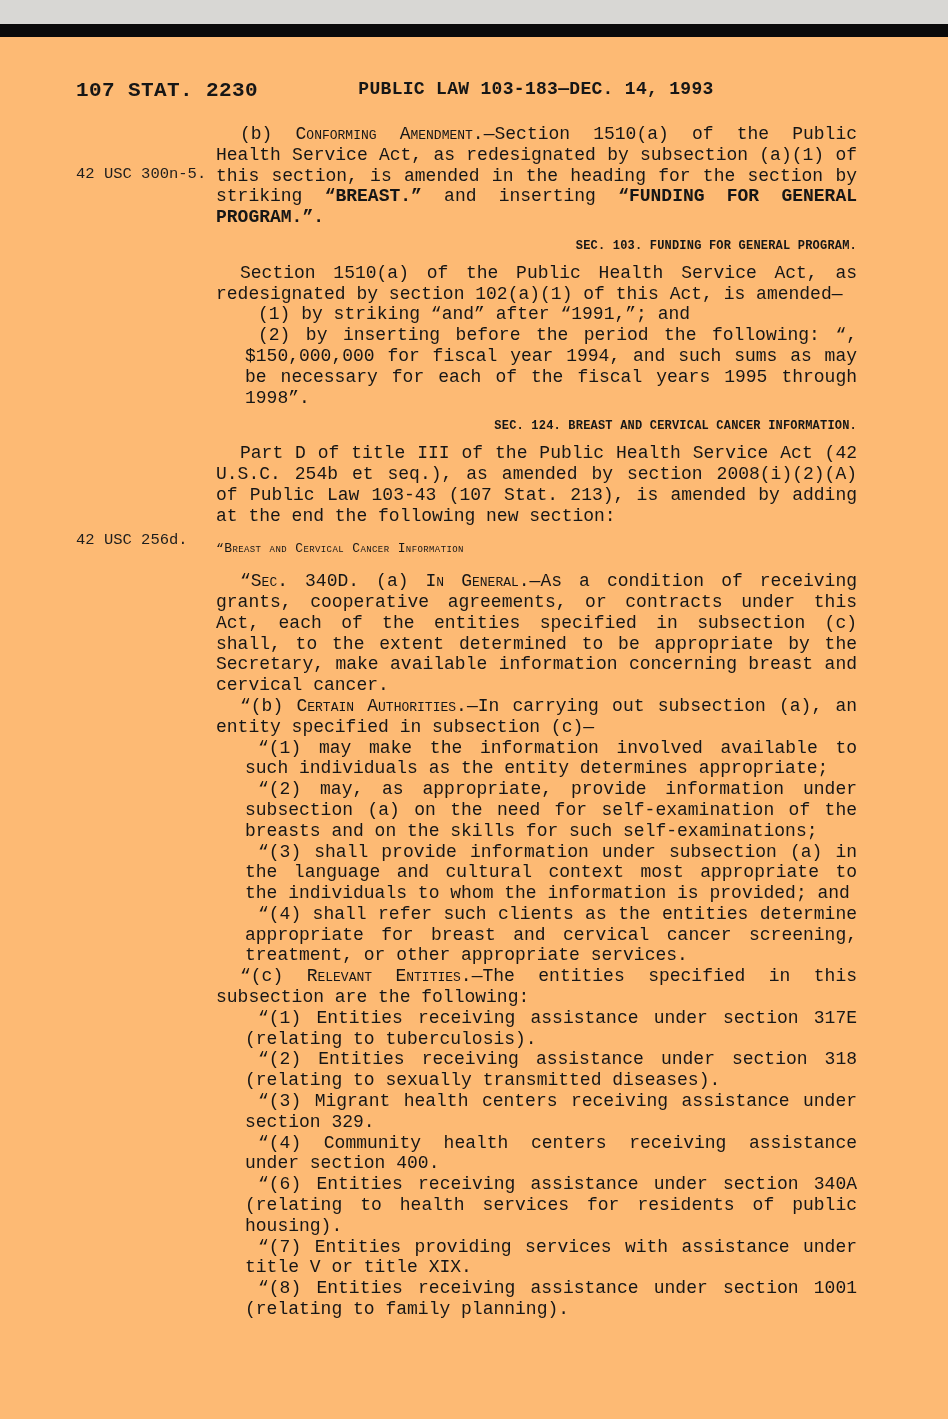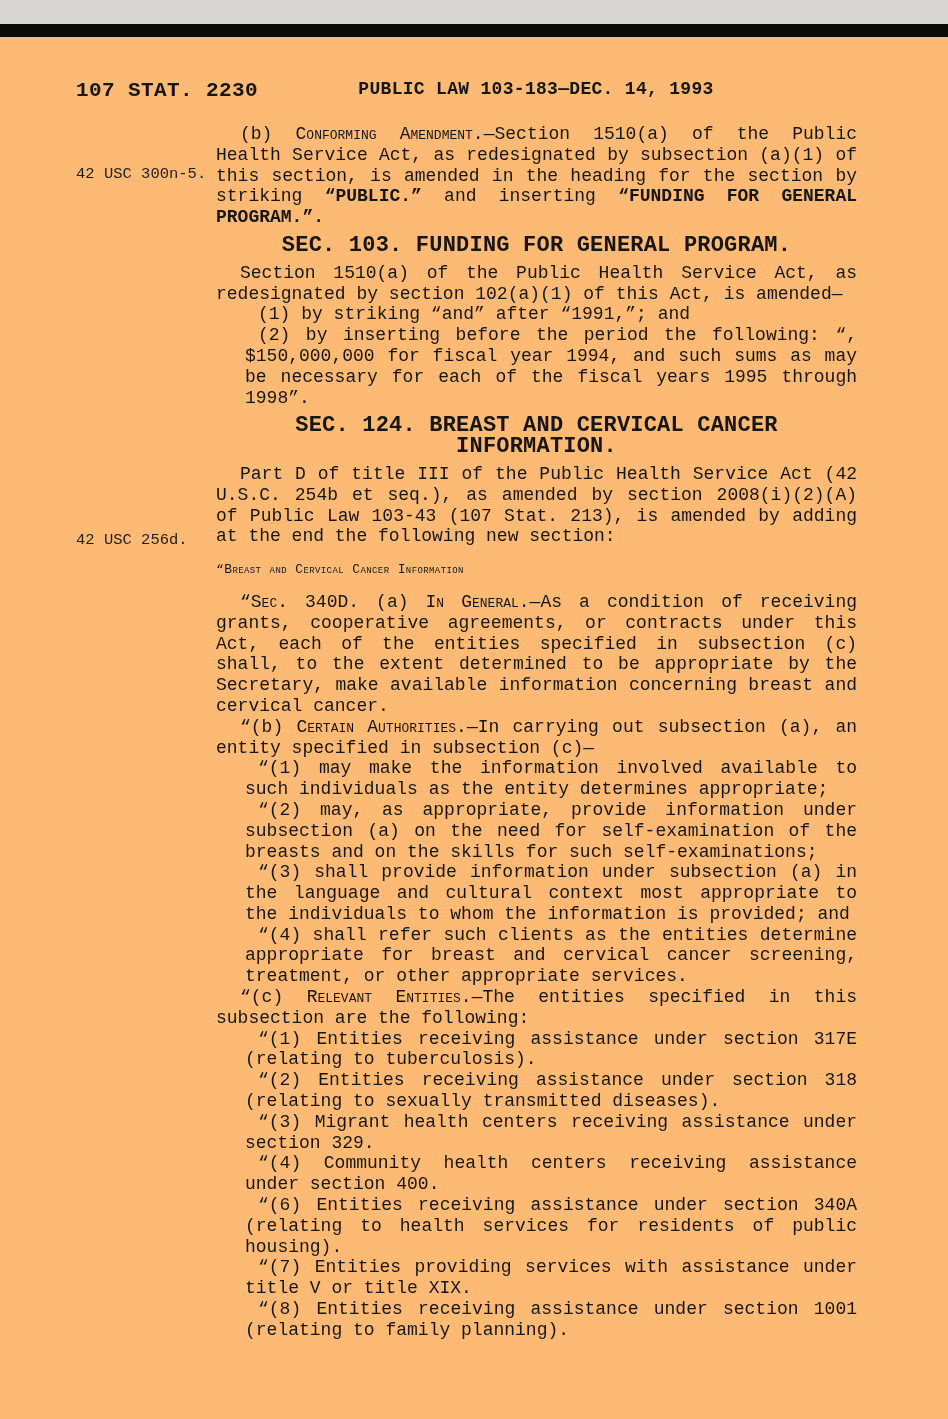--- a/index.html
+++ b/index.html
@@ -55,25 +55,25 @@
     top: 100px; left: 216px;
     width: 641px;
     font-size: 18px;
     line-height: 20.8px;
     text-align: justify;
   }
   .body-col p { margin: 0; }
   p.ind { text-indent: 24px; }
   p.sub { margin-left: 29px; text-indent: 13px; }
   h3.sec {
-    font-size: 22px;
+    font-size: 12px;
     font-weight: bold;
     margin: 8px 0 6px 0;
     letter-spacing: 0.2px;
-    text-align: center;
+    text-align: right;
     line-height: 20.8px;
   }
   p.center-head {
     text-align: left;
     text-indent: 0;
     margin: 13px 0 11px 0;
     font-size: 13px;
     letter-spacing: 0.4px;
   }
   .bold { font-weight: bold; }
@@ -91,21 +91,21 @@
     <span class="header-title">PUBLIC LAW 103-183—DEC. 14, 1993</span>
   </header>
 
   <aside>
     <span class="margin-note note-300n">42 USC 300n-5.</span>
     <span class="margin-note note-256d">42 USC 256d.</span>
   </aside>
 
   <main class="body-col">
 
-    <p class="ind"><span>(b) </span><span class="sc">Conforming Amendment.</span><span>—Section 1510(a) of the Public Health Service Act, as redesignated by subsection (a)(1) of this section, is amended in the heading for the section by striking </span><span class="bold">“PUBLIC.”</span><span> and inserting </span><span class="bold">“FUNDING FOR GENERAL PROGRAM.”.</span></p>
+    <p class="ind"><span>(b) </span><span class="sc">Conforming Amendment.</span><span>—Section 1510(a) of the Public Health Service Act, as redesignated by subsection (a)(1) of this section, is amended in the heading for the section by striking </span><span class="bold">“BREAST.”</span><span> and inserting </span><span class="bold">“FUNDING FOR GENERAL PROGRAM.”.</span></p>
 
     <h3 class="sec">SEC. 103. FUNDING FOR GENERAL PROGRAM.</h3>
 
     <p class="ind">Section 1510(a) of the Public Health Service Act, as redesignated by section 102(a)(1) of this Act, is amended—</p>
     <p class="sub">(1) by striking “and” after “1991,”; and</p>
     <p class="sub">(2) by inserting before the period the following: “, $150,000,000 for fiscal year 1994, and such sums as may be necessary for each of the fiscal years 1995 through 1998”.</p>
 
     <h3 class="sec">SEC. 124. BREAST AND CERVICAL CANCER INFORMATION.</h3>
 
     <p class="ind">Part D of title III of the Public Health Service Act (42 U.S.C. 254b et seq.), as amended by section 2008(i)(2)(A) of Public Law 103-43 (107 Stat. 213), is amended by adding at the end the following new section:</p>

